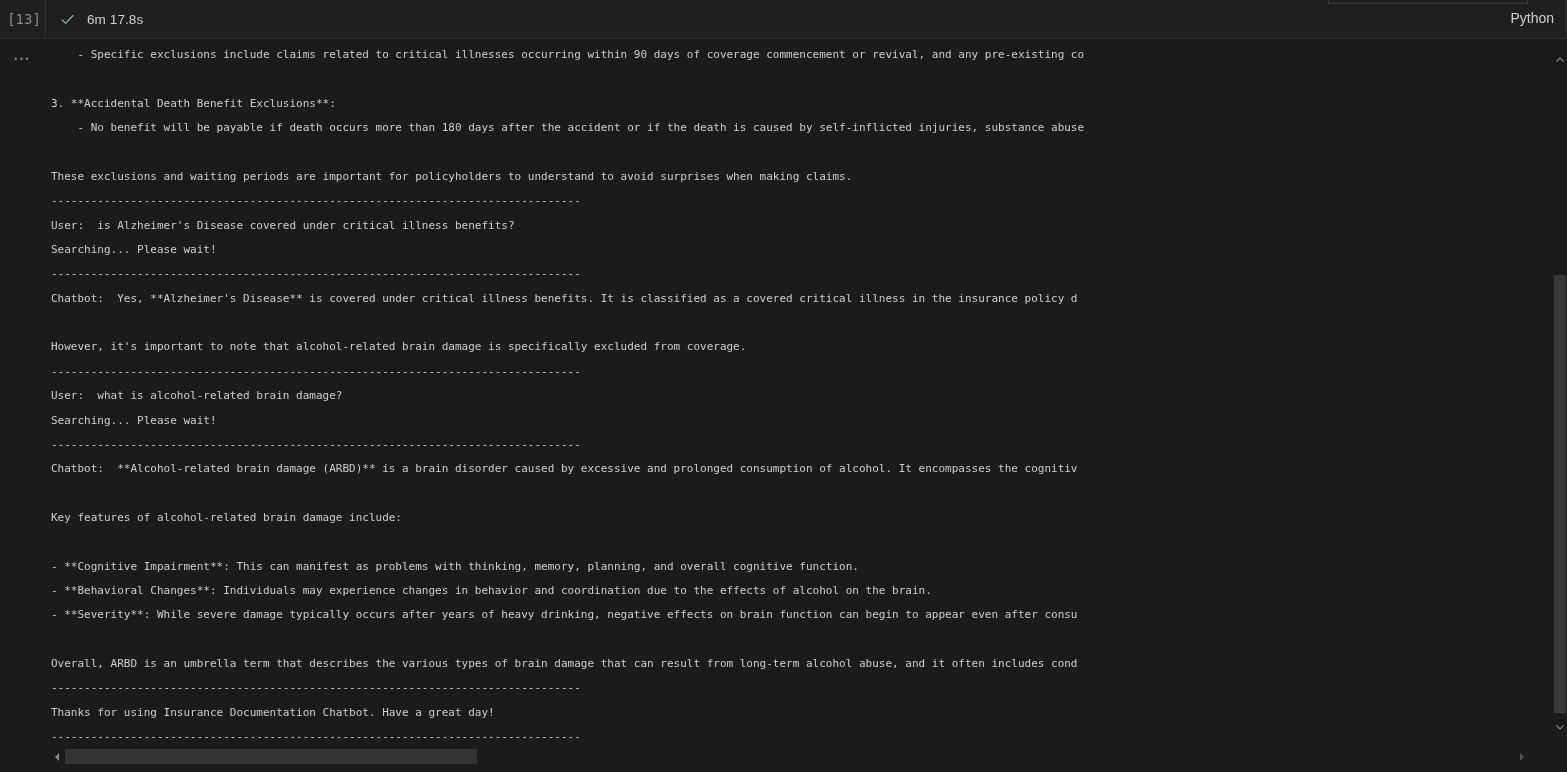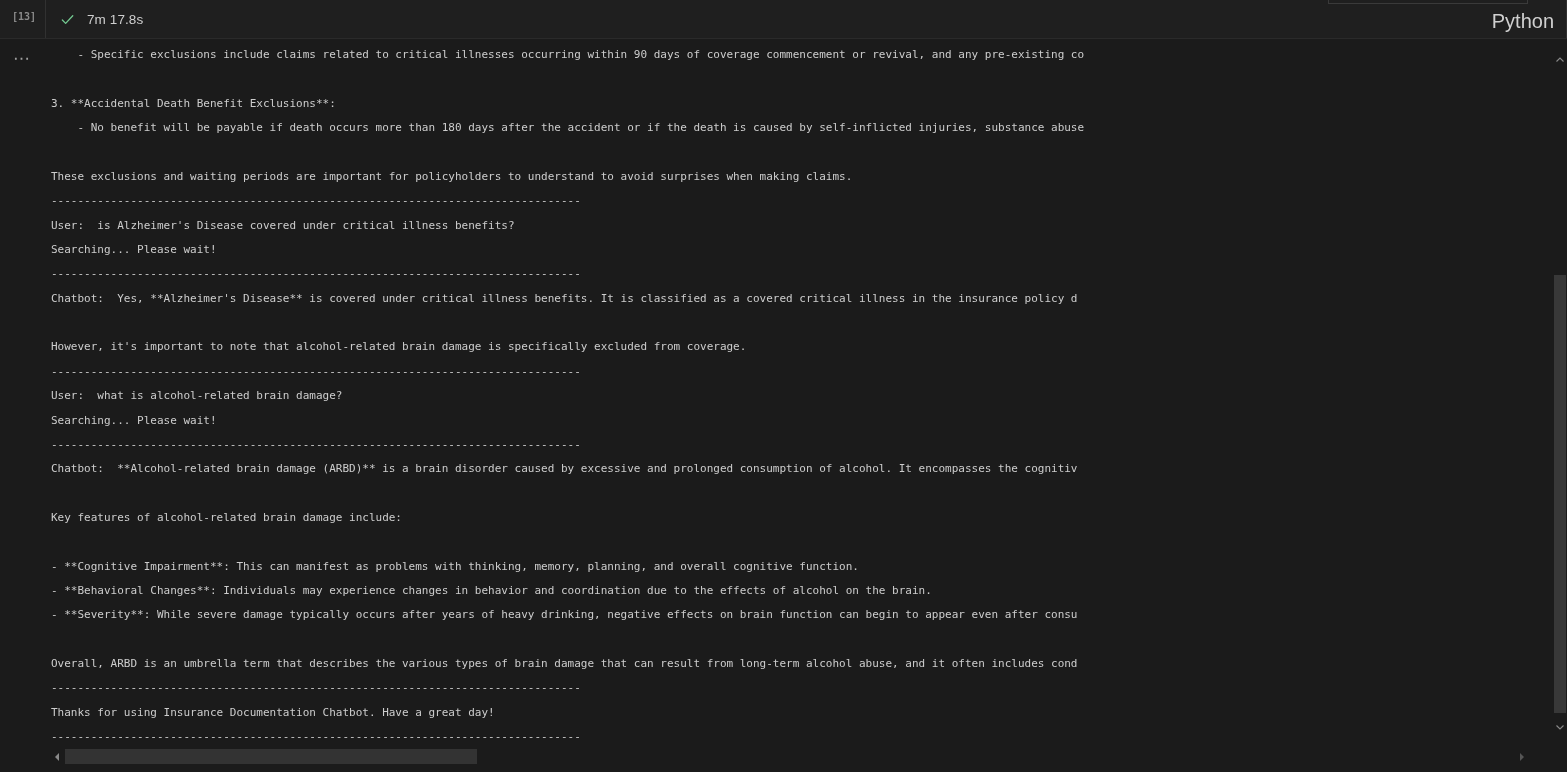--- a/index.html
+++ b/index.html
@@ -25,24 +25,23 @@
     height: 39px;
     background: #1f1f1f;
     border-bottom: 1px solid #2a2a2a;
   }
   .exec-count {
     position: absolute;
     left: 5px; top: 11px;
     width: 38px;
     text-align: center;
     font-family: "DejaVu Sans Mono", "Liberation Mono", monospace;
-    font-size: 10px;
+    font-size: 14px;
     color: #8a8a8a;
     letter-spacing: 0px;
-    font-weight: bold;
   }
   .status-box {
     position: absolute;
     left: 45px; top: 0px;
     height: 38px;
     min-width: 240px;
     border-left: 1px solid #313131;
     display: flex;
     align-items: center;
     padding-left: 14px;
@@ -70,21 +69,21 @@
     height: 28px;
     border: 1px solid #3a3a3a;
     border-top: none;
     background: #1f1f1f;
   }
   .kernel-label {
     position: absolute;
     right: 13px;
     top: 10px;
     font-family: "Liberation Sans", sans-serif;
-    font-size: 20px;
+    font-size: 14px;
     color: #d0d0d0;
   }
   .header-right-edge {
     position: absolute;
     right: 0px; top: 0px;
     width: 1px; height: 38px;
     background: #313131;
   }
 
   
@@ -189,21 +188,21 @@
 <div class="cell-header">
 
   <div class="exec-count">[13]</div>
 
   <div class="status-box">
     <span class="check-icon">
       <svg width="15" height="15" viewBox="0 0 16 16" aria-hidden="true">
         <path d="M2.5 8.6 L6 12.1 L13.6 4.0" fill="none" stroke="#73c991" stroke-width="1.4" stroke-linecap="round" stroke-linejoin="round"></path>
       </svg>
     </span>
-    <span class="run-time">7m 17.8s</span>
+    <span class="run-time">6m 17.8s</span>
   </div>
 
   <div class="toolbar-stub"></div>
 
   <div class="kernel-label">Python</div>
 
   <div class="header-right-edge"></div>
 </div>
 
 <div class="output-gutter">

